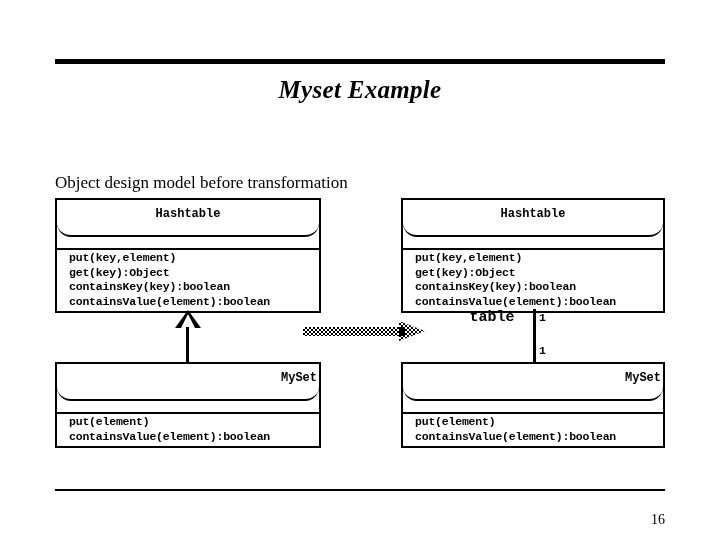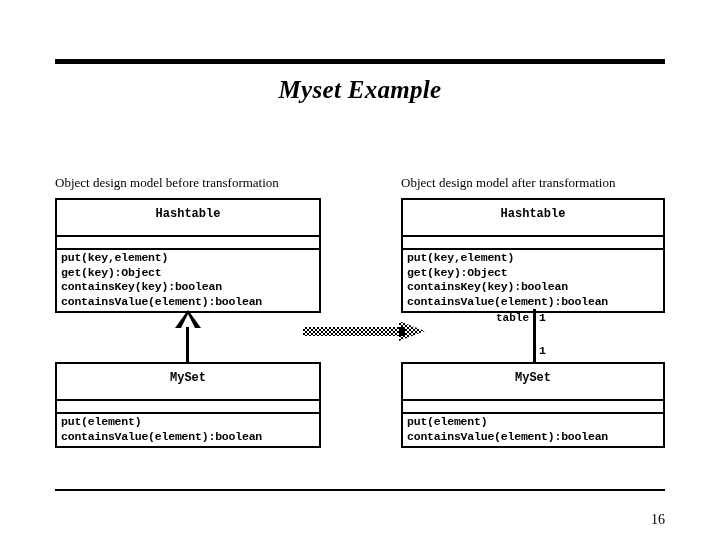--- a/index.html
+++ b/index.html
@@ -48,21 +48,21 @@
     letter-spacing: 0.3px;
     line-height: 32px;
     white-space: nowrap;
   }
 
   
   .caption {
     position: absolute;
     top: 159px;
     font-family: "Liberation Serif", "DejaVu Serif", serif;
-    font-size: 13px;
+    font-size: 17px;
     line-height: 16px;
     white-space: nowrap;
     text-align: left;
   }
   .caption.left  { left: 55px;  width: 266px; }
   .caption.right { left: 401px; width: 264px; }
 
   
   .uml-class {
     position: absolute;
@@ -73,49 +73,50 @@
   .uml-name {
     text-align: center;
     font-family: "Liberation Mono", "DejaVu Sans Mono", monospace;
     font-weight: bold;
     font-size: 12px;
     line-height: 14px;
     padding: 7px 2px 8px 2px;
     border-bottom: 2px solid #000000;
     box-sizing: border-box;
     white-space: nowrap;
+    border-radius: 14px;
   }
   .uml-attrs {
     height: 13px;
     border-bottom: 2px solid #000000;
     box-sizing: border-box;
   }
   .uml-ops {
-    padding: 1px 0 2px 4px;
+    padding: 1px 0 2px 12px;
     box-sizing: border-box;
   }
   .uml-ops div {
     font-family: "Liberation Mono", "DejaVu Sans Mono", monospace;
     font-weight: bold;
     font-size: 11.5px;
     line-height: 14.5px;
     white-space: nowrap;
     letter-spacing: -0.2px;
   }
 
   
   #box-hashtable-before { left: 55px;  top: 182px; width: 266px; }
   #box-hashtable-after  { left: 401px; top: 182px; width: 264px; }
   #box-myset-before     { left: 55px;  top: 346px; width: 266px; }
   #box-myset-after      { left: 401px; top: 346px; width: 264px; }
 
   #box-hashtable-before .uml-name,
   #box-hashtable-after  .uml-name { height: 37px; }
   #box-myset-before .uml-name,
-  #box-myset-after  .uml-name { height: 37px; }
+  #box-myset-after  .uml-name { height: 37px; text-align: right; }
 
   
   .generalization {
     position: absolute;
     left: 175px;
     top: 294px;
     width: 26px;
     height: 52px;
   }
   .gen-triangle {
@@ -185,24 +186,24 @@
     top: 293px;
     width: 3px;
     height: 53px;
     background: #000000;
   }
   .assoc-role {
     position: absolute;
     left: 455px;
     top: 295px;
     width: 74px;
-    text-align: right;
+    text-align: center;
     font-family: "Liberation Mono", "DejaVu Sans Mono", monospace;
     font-weight: bold;
-    font-size: 11px;
+    font-size: 15px;
     line-height: 14px;
     white-space: nowrap;
   }
   .assoc-mult {
     position: absolute;
     left: 539px;
     font-family: "Liberation Mono", "DejaVu Sans Mono", monospace;
     font-weight: bold;
     font-size: 11.5px;
     line-height: 14px;
@@ -243,21 +244,20 @@
 <body>
 
 <div class="slide">
 
   <div class="top-rule"></div>
 
   <div class="slide-title">Myset Example</div>
 
   <div class="caption left">Object design model before transformation</div>
 
-  <div class="caption right">Object design model after transformation</div>
 
   <div class="uml-class" id="box-hashtable-before">
     <div class="uml-name">Hashtable</div>
     <div class="uml-attrs"></div>
     <div class="uml-ops">
       <div>put(key,element)</div>
       <div>get(key):Object</div>
       <div>containsKey(key):boolean</div>
       <div>containsValue(element):boolean</div>
     </div>

